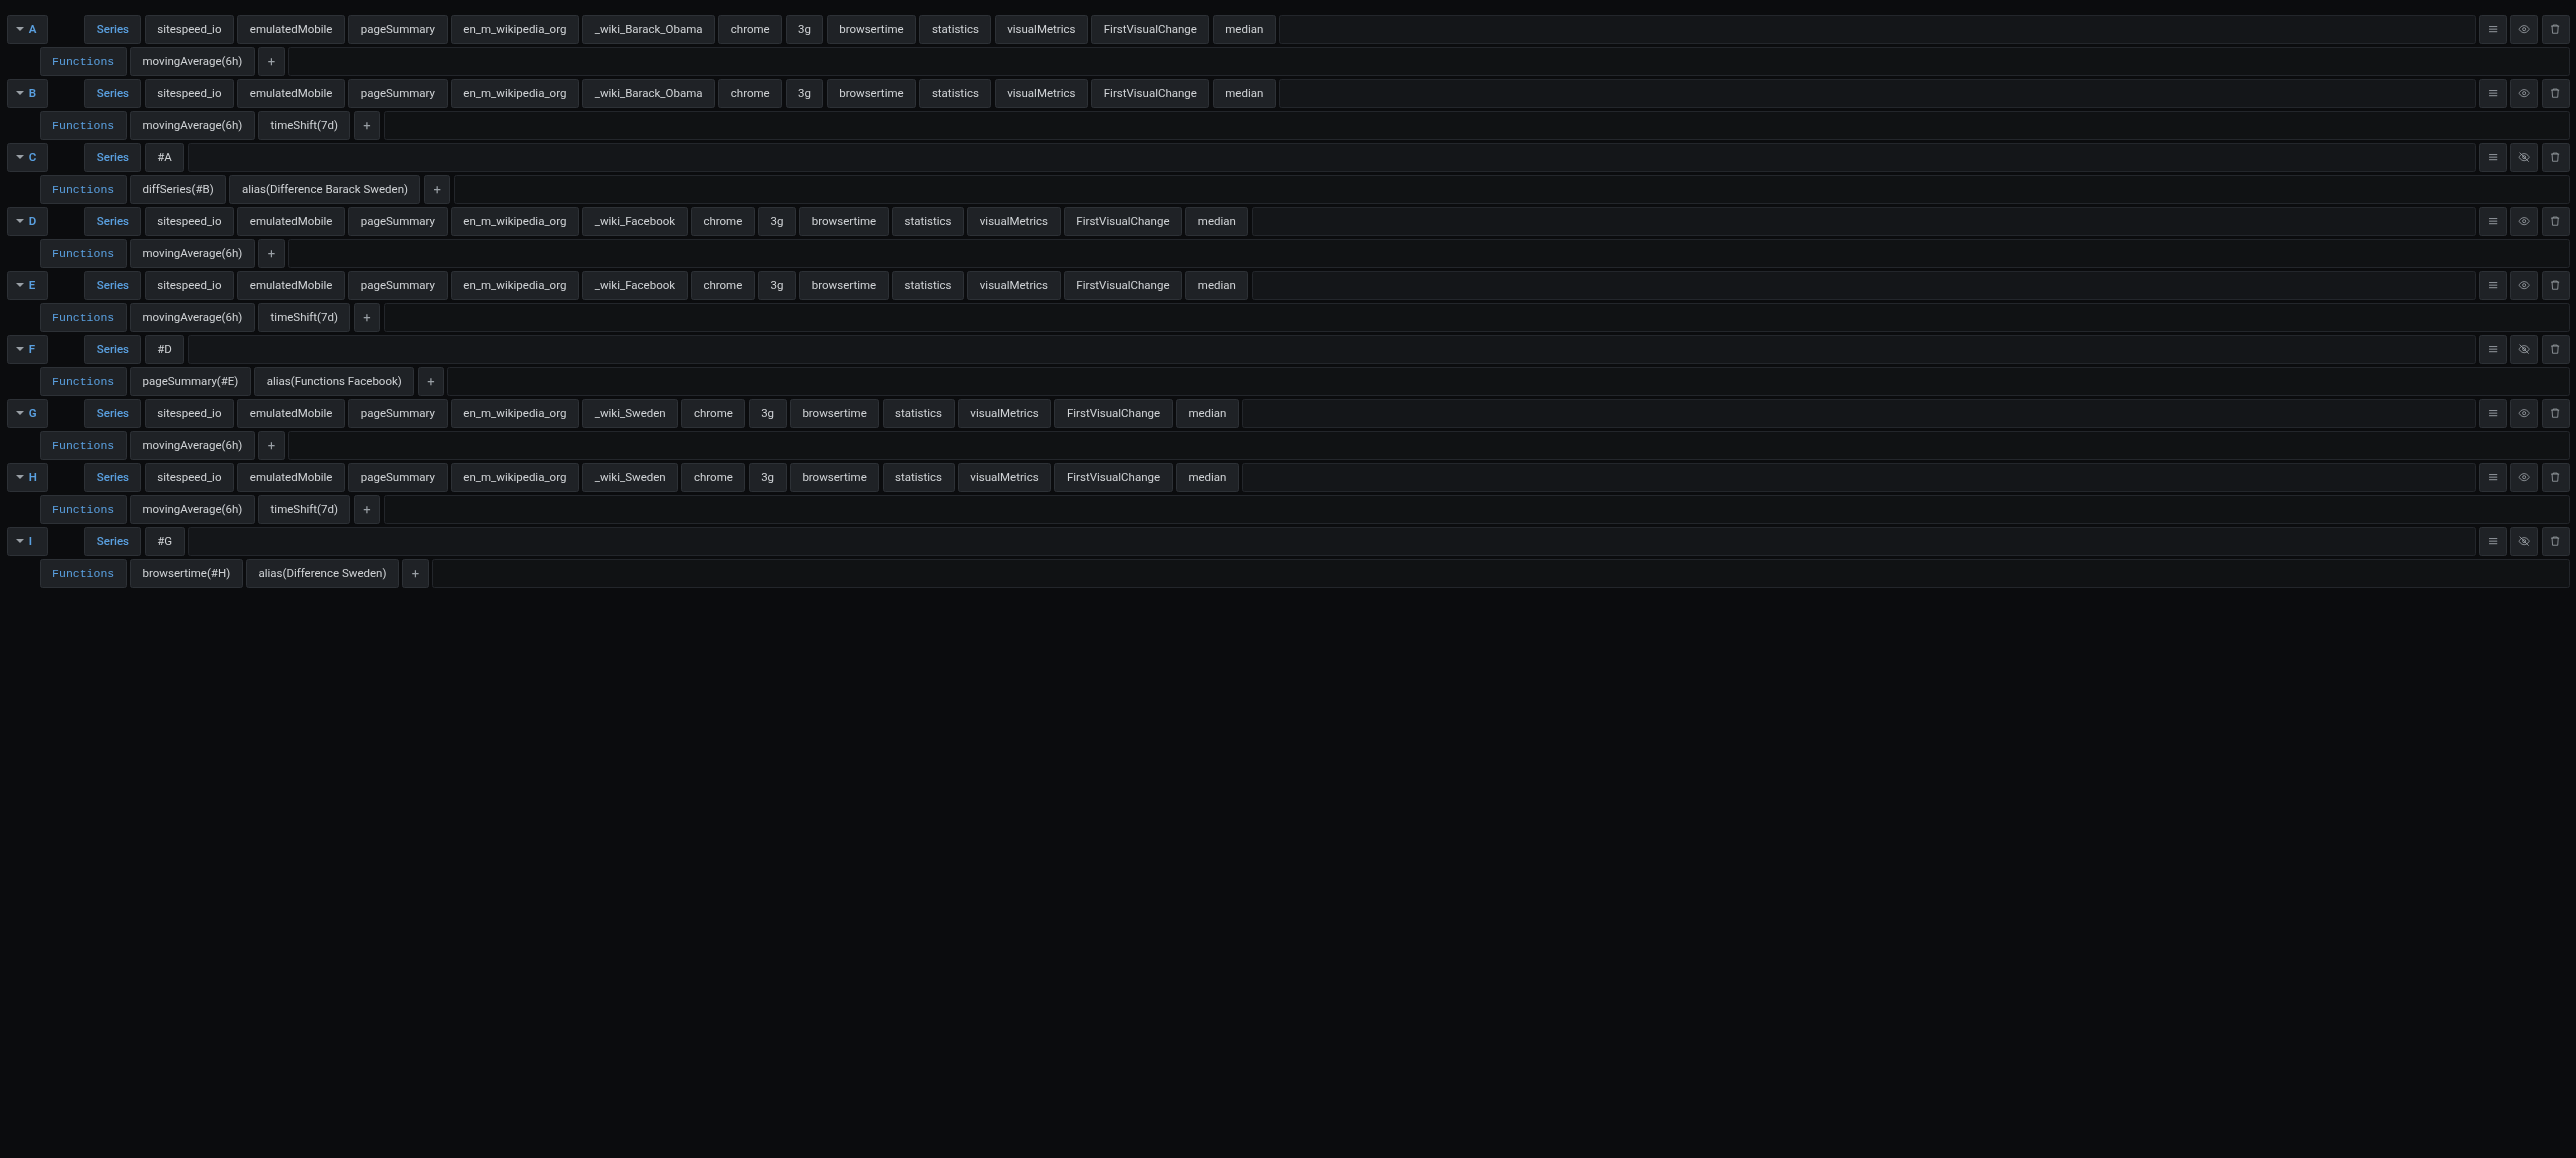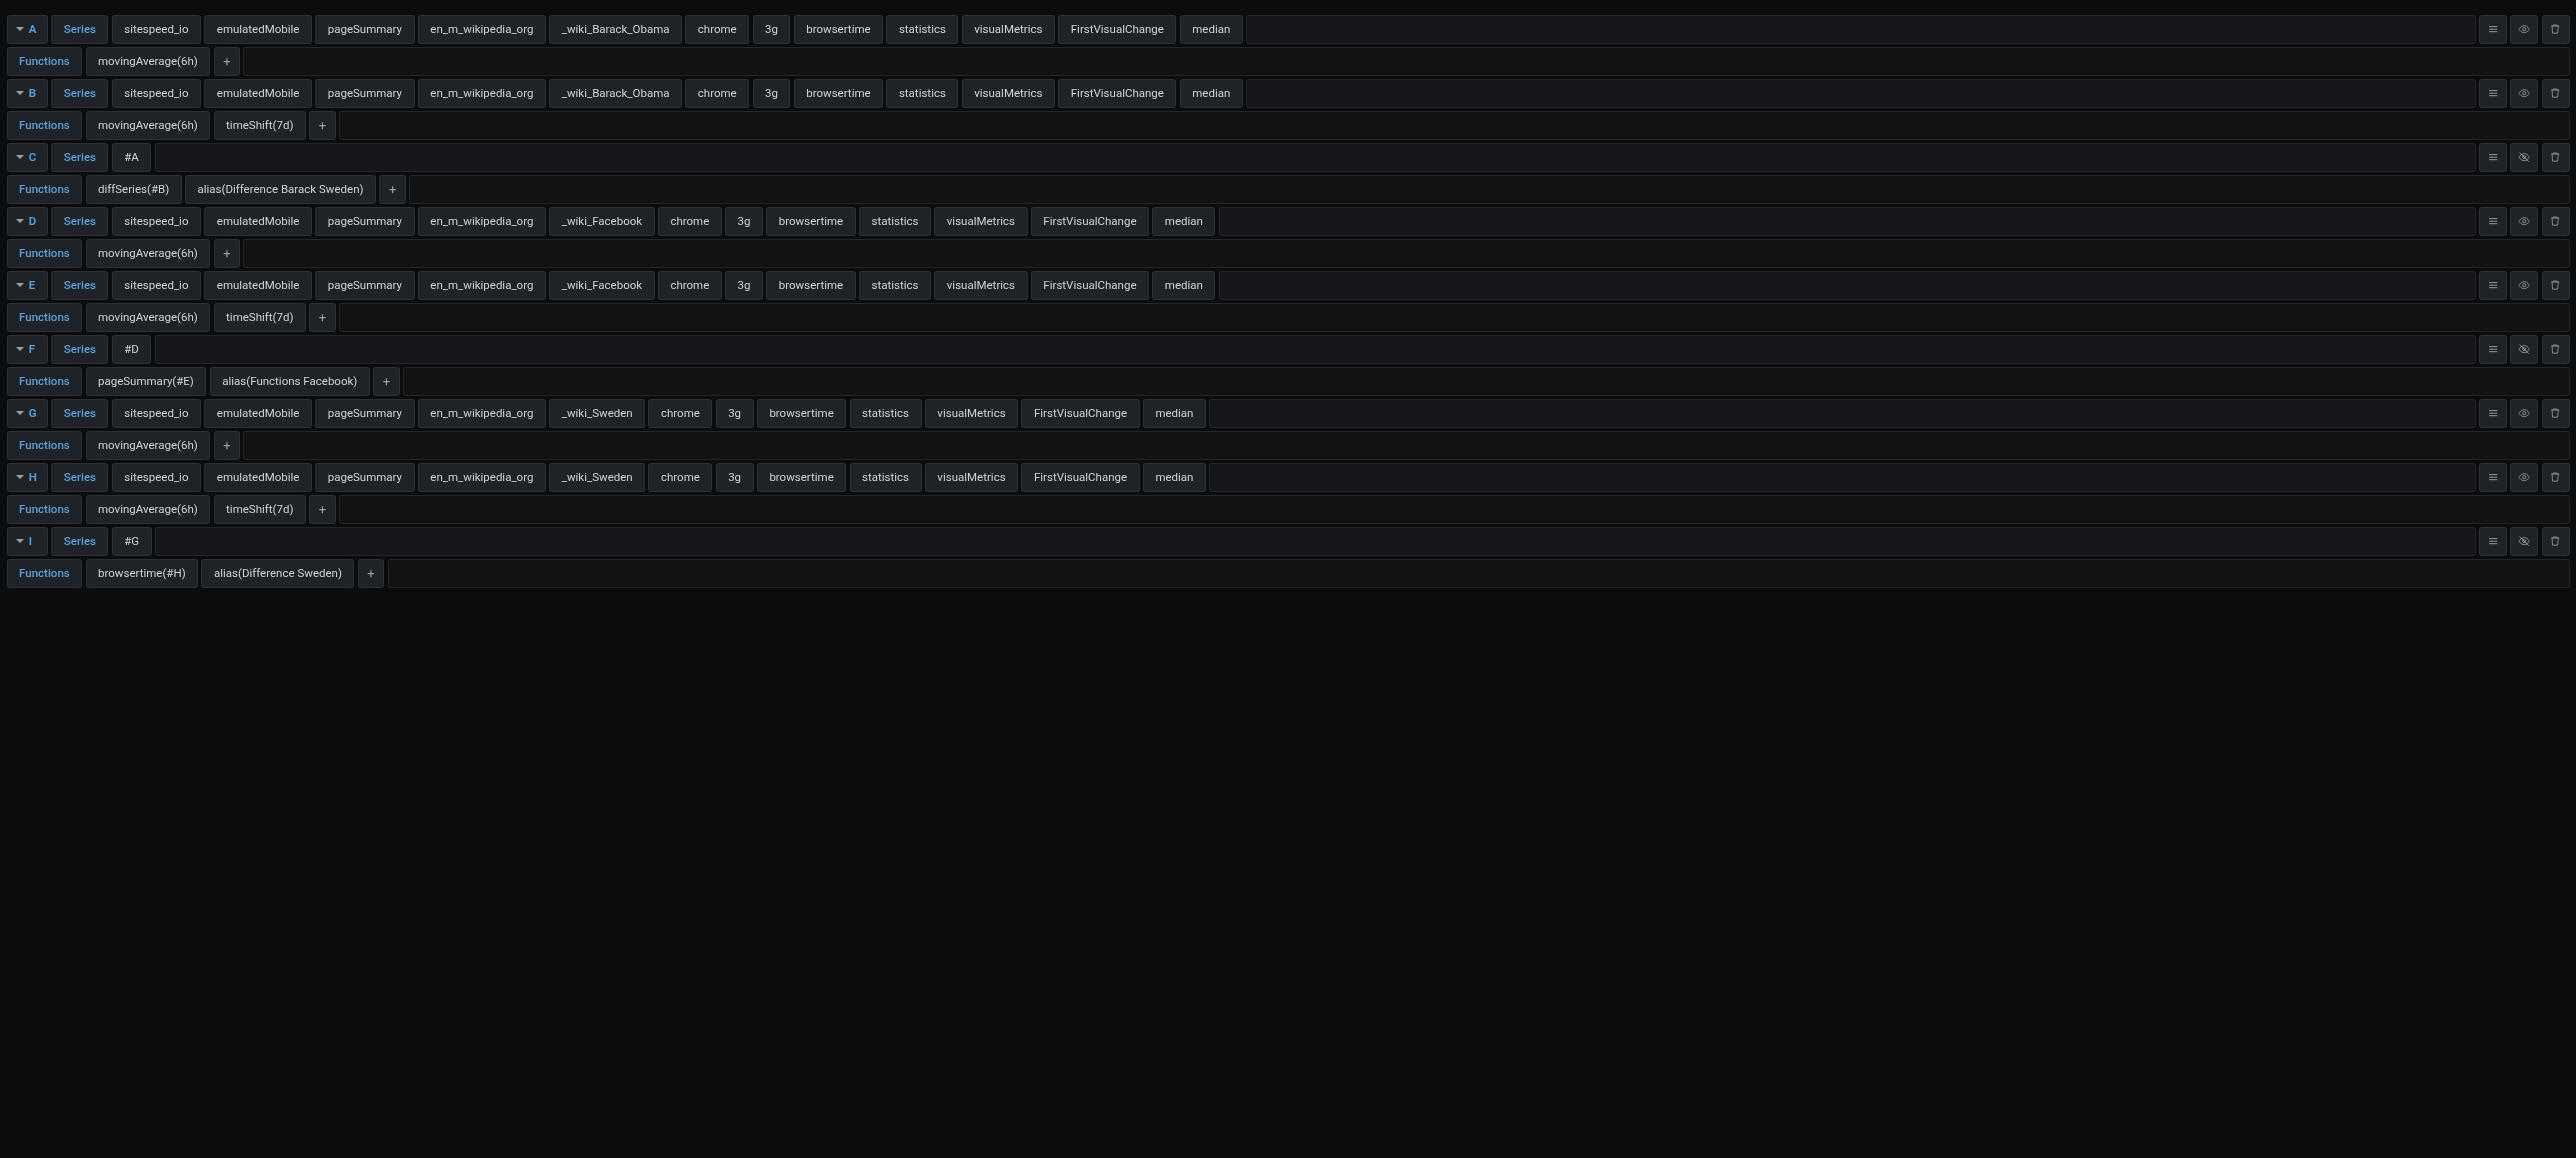--- a/index.html
+++ b/index.html
@@ -48,22 +48,24 @@
     border-top:4.1px solid #9aa0a6;
   }
   .label-cell{
     display:flex;align-items:center;
     background:#1f2226;
     border:0.8px solid #2d3136;
     border-radius:2.5px;
     padding:0 11.5px;
     color:#5aa0e0;
     font-weight:500;
+    margin-left:33px;
   }
   .label-cell.fn-lbl{
+    font-family:Liberation Mono, monospace;
   }
   .token{
     display:flex;align-items:center;
     background:#1f2226;
     border:0.8px solid #2d3136;
     border-radius:2.5px;
     padding:0 11.5px;
     color:#d0d3d6;
     white-space:nowrap;
   }

